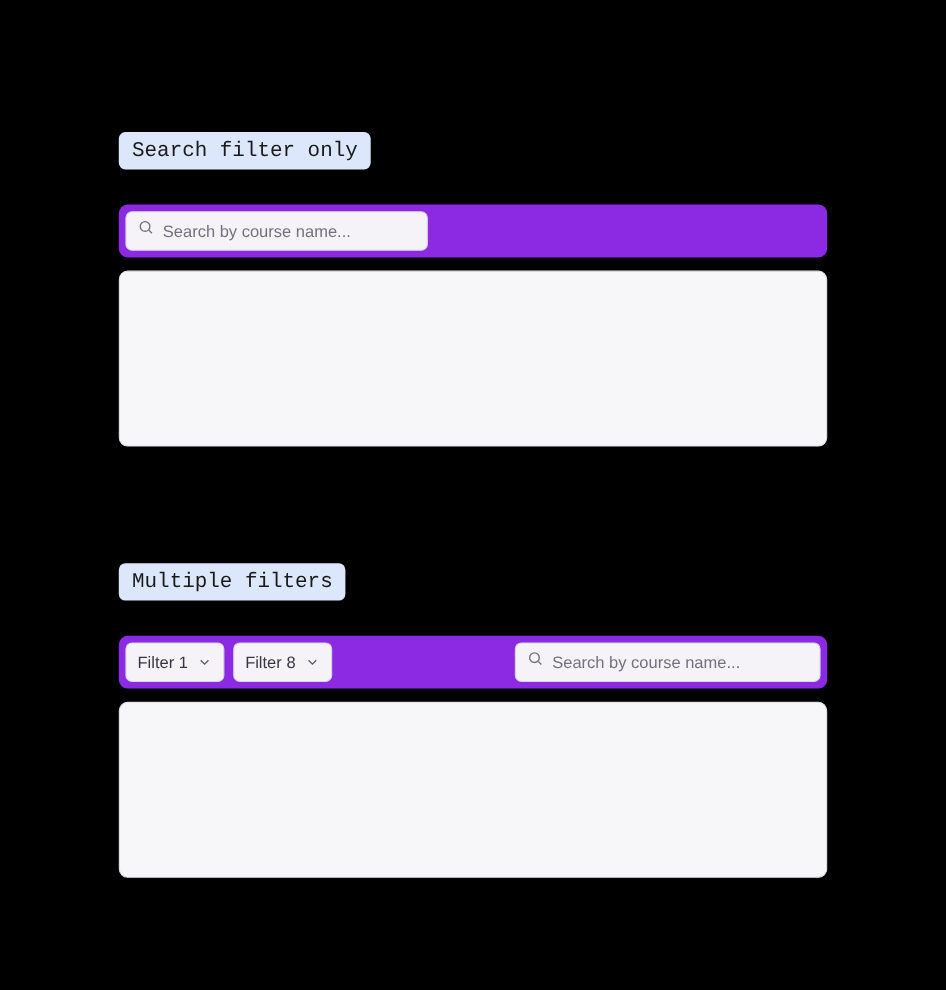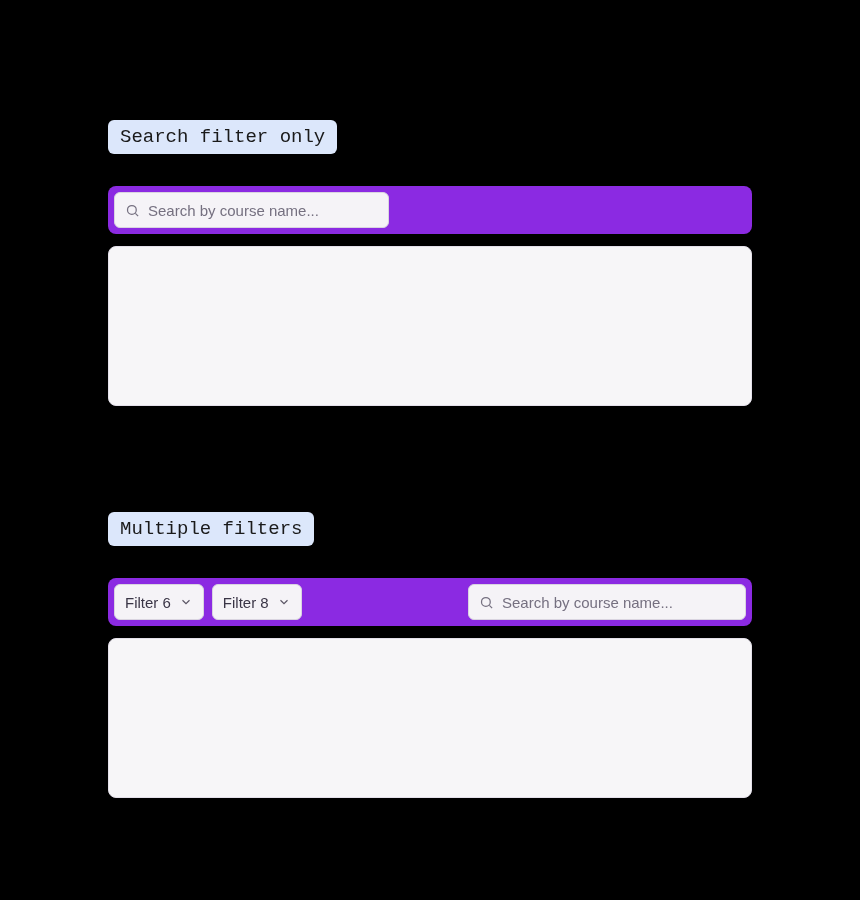--- a/index.html
+++ b/index.html
@@ -30,21 +30,20 @@
   .toolbar {
     background: #8b2ae2;
     border-radius: 8px;
     padding: 6px;
     display: flex;
     align-items: center;
     gap: 8px;
   }
   .search-box {
     display: flex;
-    align-items: center;
     background: #f5f3f7;
     border: 1px solid #d9d4e0;
     border-radius: 6px;
     padding: 6px 10px;
     height: 36px;
     flex-shrink: 0;
   }
   .search-box input {
     border: none;
     outline: none;
@@ -115,21 +114,21 @@
   </div>
 
   <div class="content-panel"></div>
 </div>
 
 <div class="section section-2">
   <div class="tag">Multiple filters</div>
 
   <div class="toolbar">
     <button class="filter-btn">
-      <span>Filter 6</span>
+      <span>Filter 1</span>
       <svg class="chevron-icon" viewBox="0 0 24 24">
         <polyline points="6 9 12 15 18 9"></polyline>
       </svg>
     </button>
     <button class="filter-btn">
       <span>Filter 8</span>
       <svg class="chevron-icon" viewBox="0 0 24 24">
         <polyline points="6 9 12 15 18 9"></polyline>
       </svg>
     </button>

